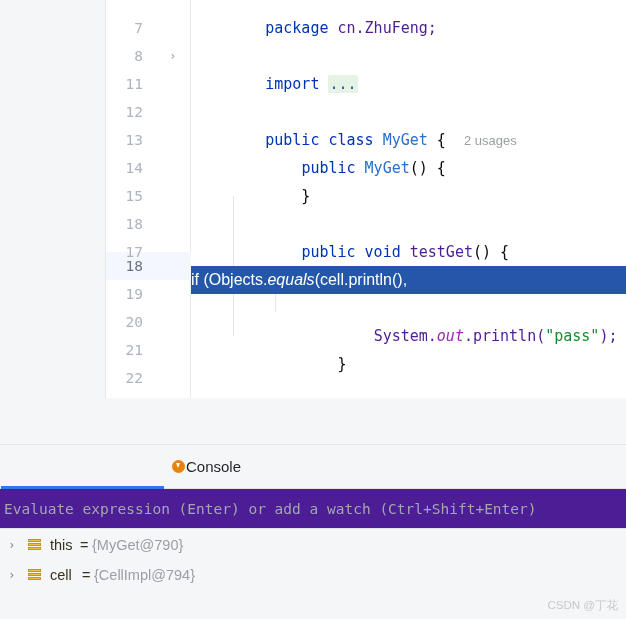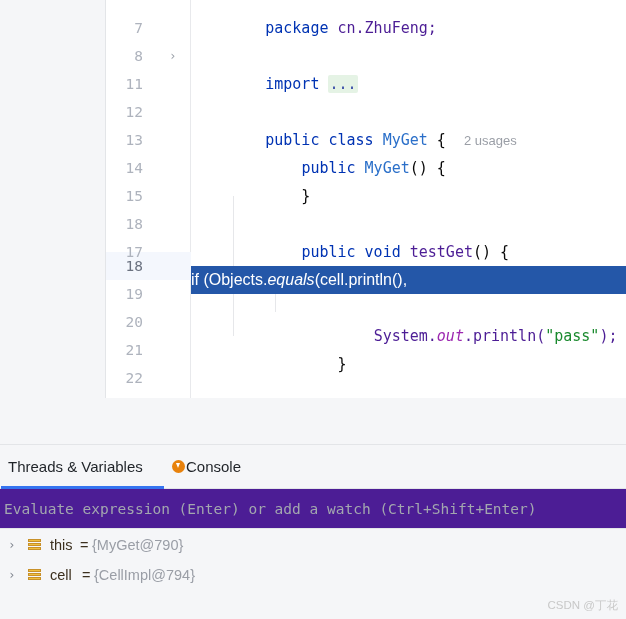--- a/index.html
+++ b/index.html
@@ -274,21 +274,20 @@
     </div>
 
 
   </div>
 
   <div class="separator"></div>
 
   <div id="debug-panel">
 
     <div class="tabbar">
-      <div class="tab t1">Threads &amp; Variables</div>
       <div class="console-icon"></div>
       <div class="tab t2">Console</div>
       <div class="tab-underline"></div>
     </div>
 
     <div class="eval-bar">
       <div class="eval-text">Evaluate expression (Enter) or add a watch (Ctrl+Shift+Enter)</div>
     </div>
 
     <div class="var-list">

